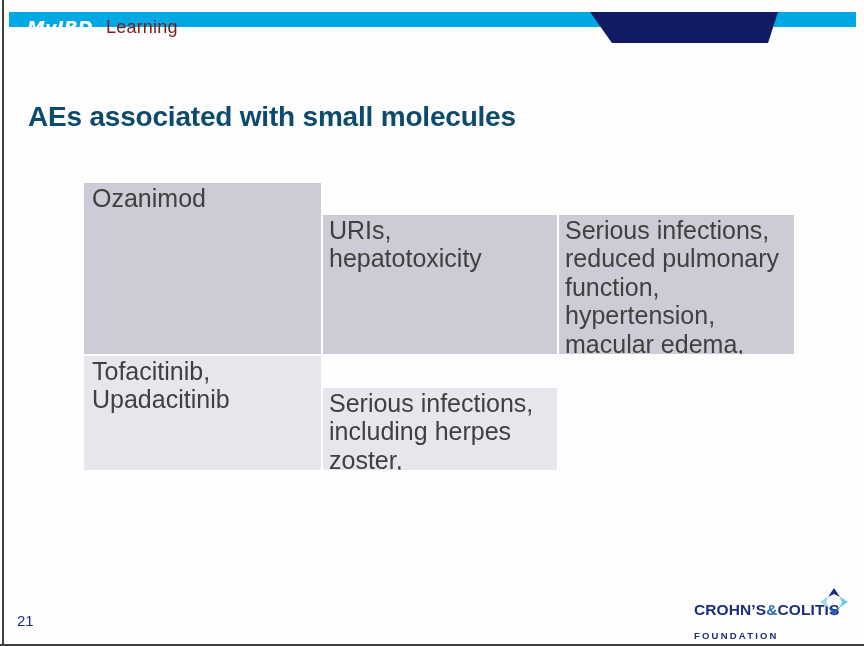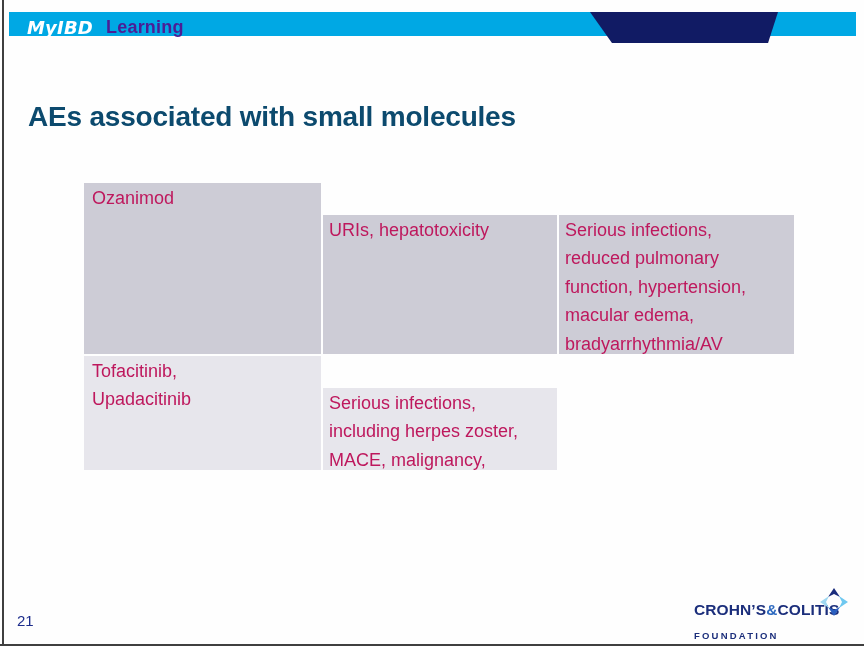--- a/index.html
+++ b/index.html
@@ -4,36 +4,36 @@
 <style>
   * { margin:0; padding:0; box-sizing:border-box; }
   html,body { width:864px; height:646px; background:#ffffff; font-family:"Liberation Sans", sans-serif; }
   .slide { position:relative; width:864px; height:646px; background:#fefefe; overflow:hidden; }
 
   
   .frame-left  { position:absolute; left:2px; top:0; width:2px; height:646px; background:#3f3f3f; }
   .frame-bottom{ position:absolute; left:0; bottom:0; width:864px; height:2px; background:#3f3f3f; }
 
   
-  .header-bar { position:absolute; left:9px; top:12px; width:847px; height:24px; background:#00a8e4; }
+  .header-bar { position:absolute; left:9px; top:12px; width:847px; height:15px; background:#00a8e4; }
   .header-trapezoid { position:absolute; left:581px; top:0; width:188px; height:31px; background:#111b64;
     clip-path: polygon(0% 0%, 100% 0%, 94.7% 100%, 11.7% 100%); }
   .logo { position:absolute; left:18px; top:0; height:31px; display:flex; align-items:center; z-index:2;
     font-size:18px; letter-spacing:0.2px; }
   .logo-my  { color:#ffffff; font-style:italic; font-weight:bold; font-family:"DejaVu Sans", sans-serif; }
   .logo-ibd { color:#ffffff; font-style:italic; font-weight:bold; font-family:"DejaVu Sans", sans-serif; margin-right:13px; }
-  .logo-learning { color:#4c1d95; font-weight:700; }
+  .logo-learning { color:#7f1d1d; font-weight:400; }
 
   
   .title { position:absolute; left:28px; top:101px; font-size:28px; font-weight:bold; color:#0c4a6e; letter-spacing:-0.2px; }
 
   
   .aes-table { position:absolute; left:84px; top:183px; display:grid;
     grid-template-columns:237px 234px 235px; grid-template-rows:171px 114px; gap:2px; }
-  .cell { font-size:18px; line-height:28.4px; color:#be185d; padding:1px 6px 0 6px; white-space:pre-line; overflow:hidden; }
+  .cell { font-size:25px; line-height:28.4px; color:#404040; padding:1px 6px 0 6px; white-space:pre-line; overflow:hidden; }
   .cell.left   { text-align:left; padding-left:8px; }
   .cell.center { text-align:left;margin-top:32px; }
   .row1 { background:#cdccd6; }
   .row2 { background:#e7e6ec; }
 
   
   .page-number { position:absolute; left:17px; top:612px; font-size:15px; color:#1d2d8c; }
   .foundation-logo { position:absolute; left:694px; top:601px; }
   .f-line1 { font-size:15.5px; font-weight:bold; color:#1b2e7b; letter-spacing:0.1px; white-space:nowrap; }
   .f-amp { color:#2f6bc0; font-weight:bold; }

